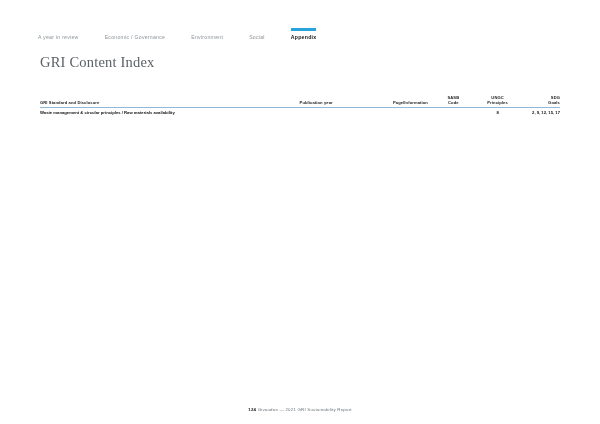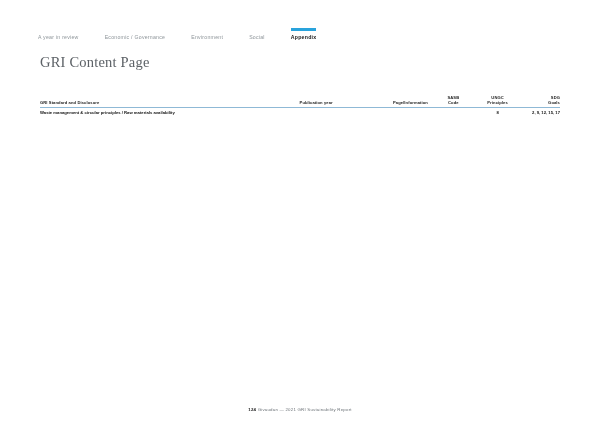--- a/index.html
+++ b/index.html
@@ -113,21 +113,21 @@
 <div class="page">
 
   <div class="topnav" id="topnav">
       <div class="nav-item"><span>A year in review</span></div>
       <div class="nav-item"><span>Economic / Governance</span></div>
       <div class="nav-item"><span>Environment</span></div>
       <div class="nav-item"><span>Social</span></div>
       <div class="nav-item active"><span class="nav-underline"></span><span>Appendix</span></div>
     </div>
 
-  <h1 class="page-title">GRI Content Page</h1>
+  <h1 class="page-title">GRI Content Index</h1>
 
   <div class="table-wrap">
     <table>
       <colgroup>
         <col class="c-disclosure">
           <col class="c-pub">
           <col class="c-page">
         <col class="c-sasb">
           <col class="c-ungc">
           <col class="c-sdg">

